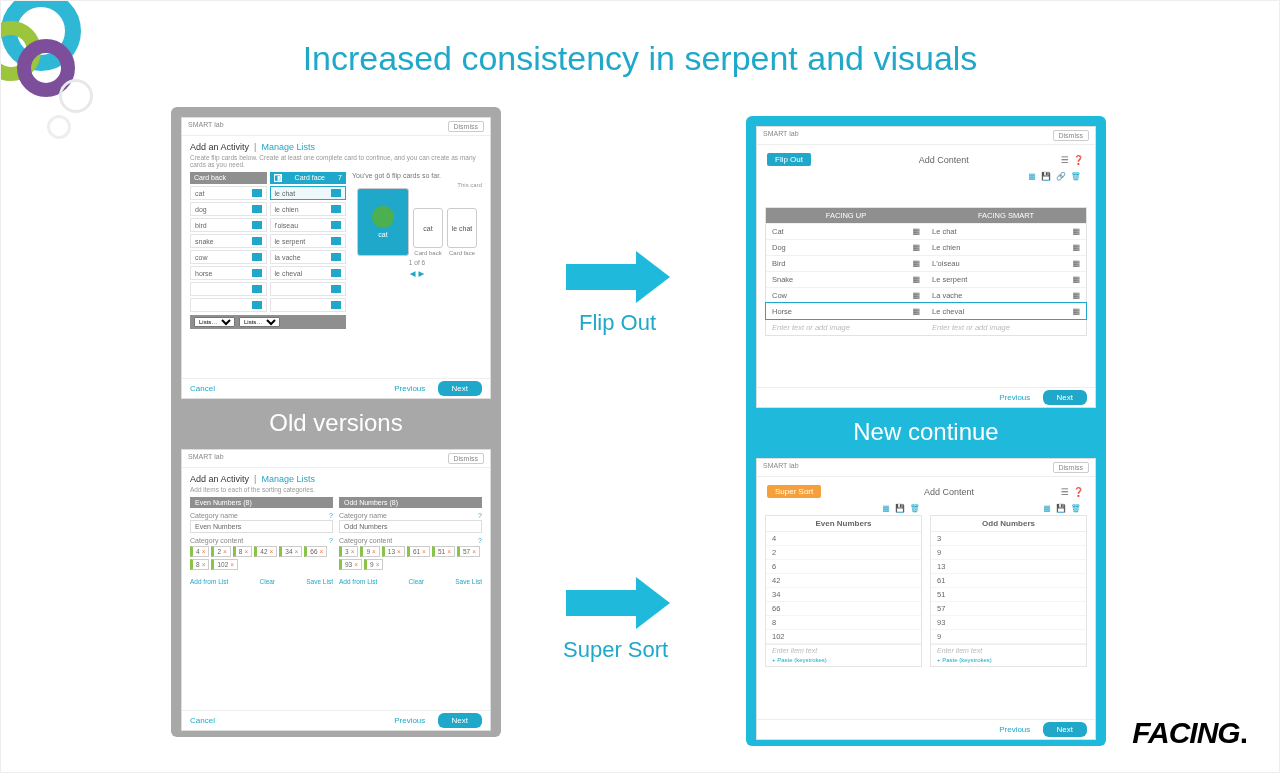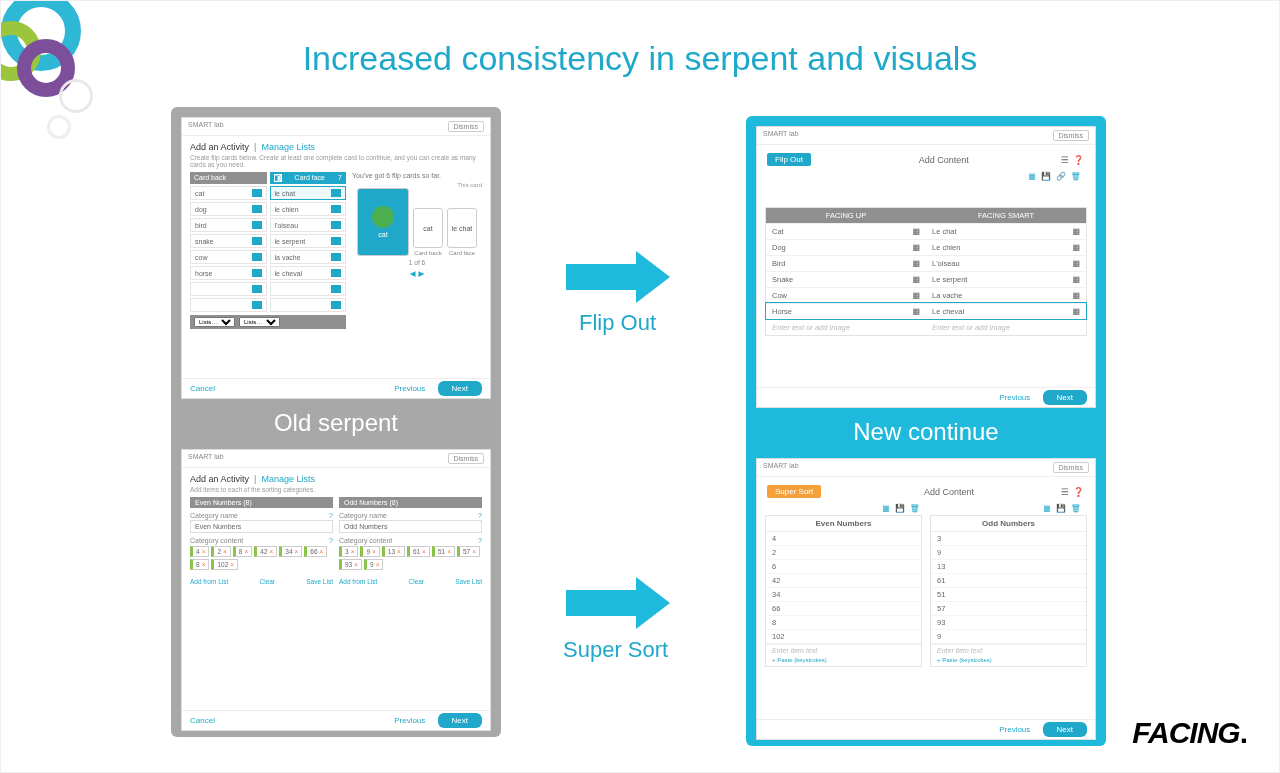--- a/index.html
+++ b/index.html
@@ -258,21 +258,21 @@
     </div>
     <div class="footer" style="position:absolute;bottom:0;left:0;right:0;">
       <span class="lnk">Cancel</span>
       <div>
         <span class="lnk" style="margin-right:10px;">Previous</span>
         <span class="primary">Next</span>
       </div>
     </div>
   </div>
 
-  <div class="panel-label">Old serpent</div>
+  <div class="panel-label">Old versions</div>
 
   <div class="mock" style="height:282px;">
     <div class="mock-hdr">
       <span>SMART lab</span>
       <span class="btn">Dismiss</span>
     </div>
     <div class="mock-body">
       <div class="tabline">
         <span class="active">Add an Activity</span>
         &nbsp;|&nbsp;

